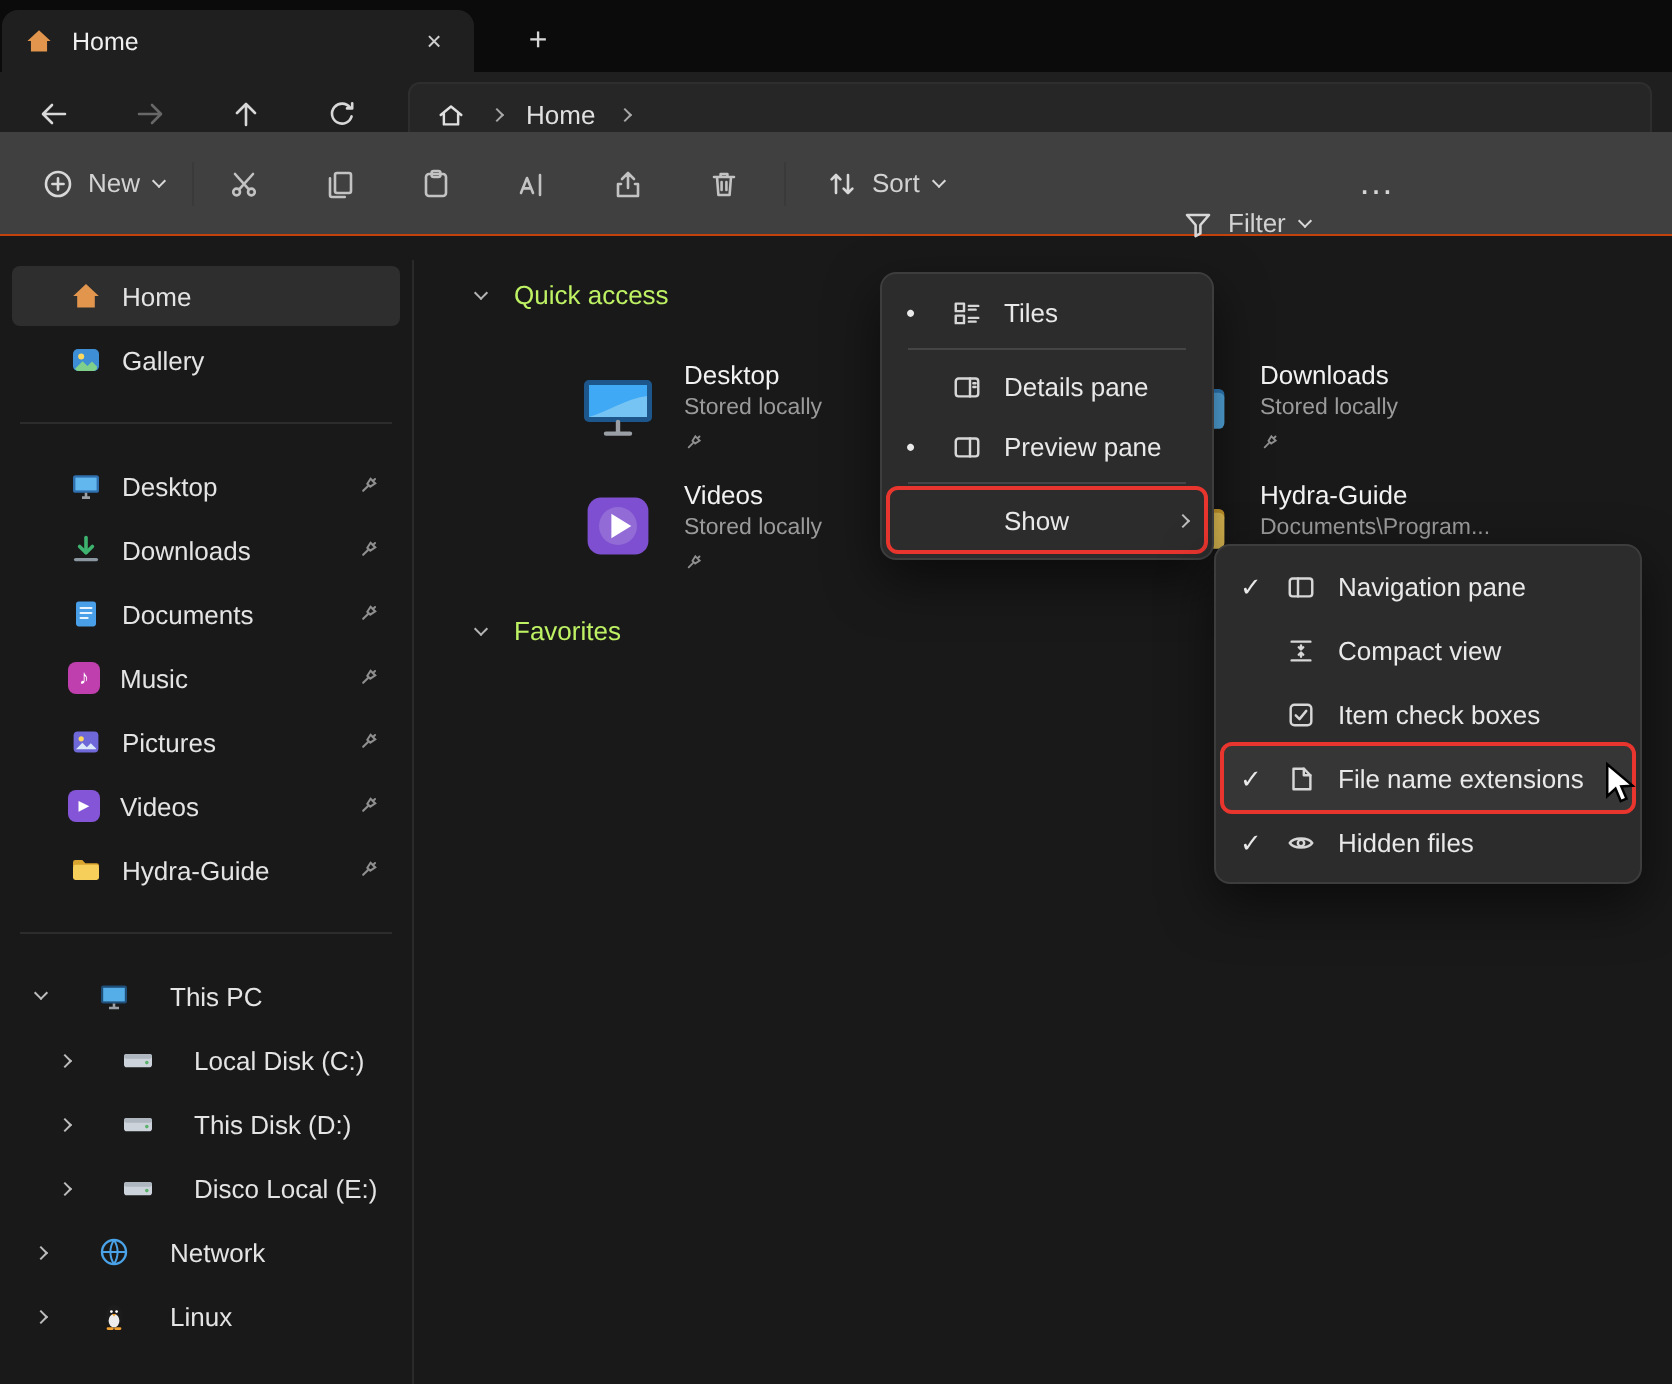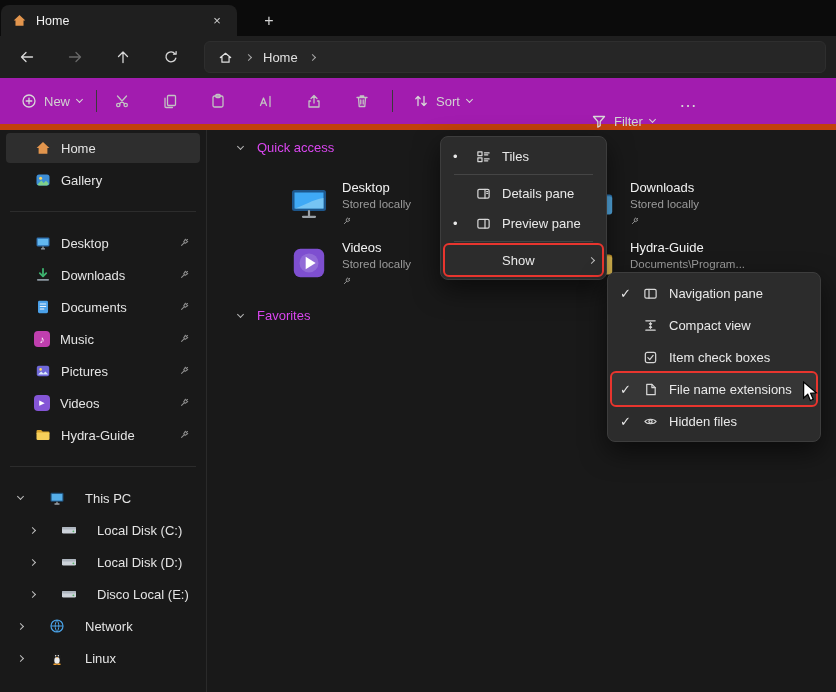--- a/index.html
+++ b/index.html
@@ -27,22 +27,22 @@
   .navbtn { width:32px; height:32px; margin-right:16px; border-radius:4px; display:flex; align-items:center; justify-content:center; color:#d8d8d8; }
   .navbtn.disabled { color:#686868; }
   .addressbar { position:absolute; left:204px; right:10px; top:5px; height:32px; background:#262626;
                 border:1px solid #2e2e2e; border-radius:6px; display:flex; align-items:center; padding:0 12px; gap:12px; color:#e0e0e0; }
   .chev { display:inline-block; width:5px; height:5px; border-right:1.3px solid currentColor; border-bottom:1.3px solid currentColor; }
   .chev.down { transform:rotate(45deg); margin-top:-3px; }
   .chev.right { transform:rotate(-45deg); }
   .crumb-chev { color:#a8a8a8; }
 
   
-  .commandbar { position:absolute; top:78px; left:0; right:0; height:52px; background:#a21caf;
-                border-bottom:6px solid #c2410c; display:flex; align-items:center; }
+  .commandbar { position:absolute; top:66px; left:0; right:0; height:52px; background:#404040;
+                border-bottom:1px solid #c2410c; display:flex; align-items:center; }
   .cmdbtn { height:30px; border-radius:4px; display:flex; align-items:center; gap:7px; padding:0 9px; color:#d8d8d8; }
   .cmdbtn .lbl { color:#d2d2d2; }
   .icb { width:32px; height:32px; border-radius:4px; display:flex; align-items:center; justify-content:center; color:#c3c3c3; }
   .vsep { width:1px; height:22px; background:#3a3a3a; }
   .redbox { outline:2px solid #e8352e; }
   .off3 { outline-offset:3px; }
 
   
   .cb-new { position:absolute; left:12px; }
   .cb-cut{ position:absolute; left:106px; } .cb-copy{ position:absolute; left:154px; }
@@ -62,21 +62,21 @@
   .srow.tree { padding-left:6px; gap:20px; }
   .srow.tree .tchev { width:16px; display:flex; justify-content:center; color:#bdbdbd; flex:none; }
   .srow.tree.lvl1 { padding-left:18px; }
   .srow .slabel { white-space:nowrap; }
   .sdiv { height:1px; background:#2c2c2c; margin:15px 10px; }
   .sicon { width:17px; height:17px; flex:none; display:flex; align-items:center; justify-content:center; }
   .gicon { width:16px; height:16px; border-radius:4px; color:#fff; display:flex; align-items:center; justify-content:center; font-size:10px; flex:none; }
 
   
   .main { position:absolute; top:130px; left:208px; right:0; bottom:0; background:#191919; }
-  .sect-head { position:absolute; display:flex; align-items:center; gap:14px; color:#d946ef; font-size:13px; }
+  .sect-head { position:absolute; display:flex; align-items:center; gap:14px; color:#bef264; font-size:13px; }
   .sect-head .chev { color:#b5b5b5; }
   .tile { position:absolute; width:250px; height:56px; display:flex; gap:12px; }
   .tile .ticon { width:42px; height:42px; margin-top:4px; flex:none; display:flex; align-items:center; justify-content:center; }
   .tile .tmeta { padding-top:2px; }
   .tile .tname { color:#f2f2f2; font-size:13px; }
   .tile .tsub { color:#9b9b9b; font-size:11.5px; margin-top:3px; }
   .tile .tpin { color:#8f8f8f; margin-top:4px; }
   .empty-text { position:absolute; color:#9d9d9d; font-size:12px; }
 
   
@@ -359,21 +359,21 @@
     <span class="tchev">
         <span class="chev right"></span>
       </span>
     <span class="sicon">
       <svg width="16" height="16" viewBox="0 0 16 16">
           <rect x="1" y="5" width="14" height="6.6" rx="1.4" fill="#cdd3da"></rect>
           <rect x="1" y="5" width="14" height="2.4" rx="1.2" fill="#aeb6bf"></rect>
           <circle cx="12.4" cy="9.3" r="0.9" fill="#59b36a"></circle>
         </svg>
     </span>
-    <span class="slabel">Local Disk (D:)</span>
+    <span class="slabel">This Disk (D:)</span>
   </div>
   <div class="srow tree lvl1">
     <span class="tchev">
         <span class="chev right"></span>
       </span>
     <span class="sicon">
       <svg width="16" height="16" viewBox="0 0 16 16">
           <rect x="1" y="5" width="14" height="6.6" rx="1.4" fill="#cdd3da"></rect>
           <rect x="1" y="5" width="14" height="2.4" rx="1.2" fill="#aeb6bf"></rect>
           <circle cx="12.4" cy="9.3" r="0.9" fill="#59b36a"></circle>

